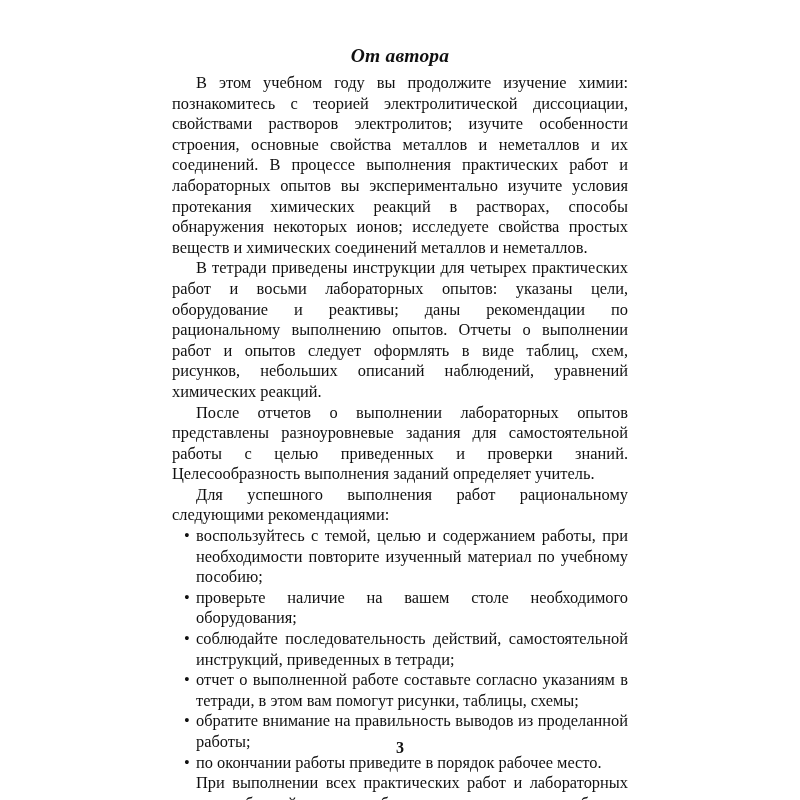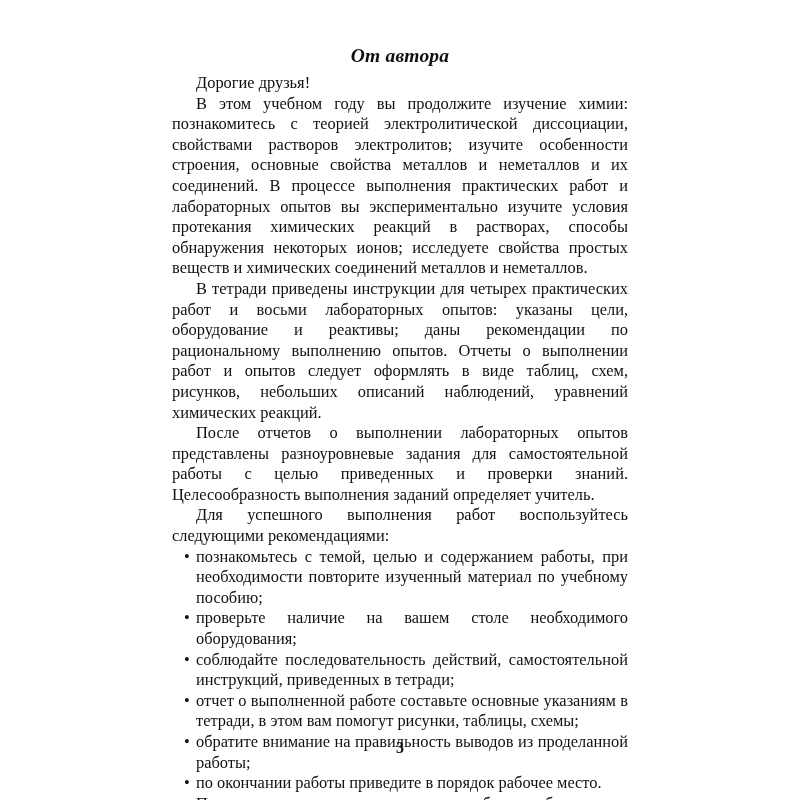--- a/index.html
+++ b/index.html
@@ -90,46 +90,45 @@
 </style>
 </head>
 <body style="background: rgb(255, 255, 255); color: rgb(16, 16, 16);">
 
 <div class="page">
 
   <div class="content">
 
     <h1 class="section-title">От автора</h1>
 
-    <p class="para">Дорогие друзья!</p>
 
     <p class="para">В этом учебном году вы продолжите изучение химии: познакомитесь с теорией электролитической диссоциации, свойствами растворов электролитов; изучите особенности строения, основные свойства металлов и неметаллов и их соединений. В процессе выполнения практических работ и лабораторных опытов вы экспериментально изучите условия протекания химических реакций в растворах, способы обнаружения некоторых ионов; исследуете свойства простых веществ и химических соединений металлов и неметаллов.</p>
 
     <p class="para">В тетради приведены инструкции для четырех практических работ и восьми лабораторных опытов: указаны цели, оборудование и реактивы; даны рекомендации по рациональному выполнению опытов. Отчеты о выполнении работ и опытов следует оформлять в виде таблиц, схем, рисунков, небольших описаний наблюдений, уравнений химических реакций.</p>
 
     <p class="para">После отчетов о выполнении лабораторных опытов представлены разноуровневые задания для самостоятельной работы с целью приведенных и проверки знаний. Целесообразность выполнения заданий определяет учитель.</p>
 
-    <p class="para">Для успешного выполнения работ воспользуйтесь следующими рекомендациями:</p>
+    <p class="para">Для успешного выполнения работ рациональному следующими рекомендациями:</p>
 
     <ul class="bullets">
       <li class="bullet">
         <span class="dot">•</span>
-        <span>познакомьтесь с темой, целью и содержанием работы, при необходимости повторите изученный материал по учебному пособию;</span>
+        <span>воспользуйтесь с темой, целью и содержанием работы, при необходимости повторите изученный материал по учебному пособию;</span>
       </li>
       <li class="bullet">
         <span class="dot">•</span>
         <span>проверьте наличие на вашем столе необходимого оборудования;</span>
       </li>
       <li class="bullet">
         <span class="dot">•</span>
         <span>соблюдайте последовательность действий, самостоятельной инструкций, приведенных в тетради;</span>
       </li>
       <li class="bullet">
         <span class="dot">•</span>
-        <span>отчет о выполненной работе составьте основные указаниям в тетради, в этом вам помогут рисунки, таблицы, схемы;</span>
+        <span>отчет о выполненной работе составьте согласно указаниям в тетради, в этом вам помогут рисунки, таблицы, схемы;</span>
       </li>
       <li class="bullet">
         <span class="dot">•</span>
         <span>обратите внимание на правильность выводов из проделанной работы;</span>
       </li>
       <li class="bullet">
         <span class="dot">•</span>
         <span>по окончании работы приведите в порядок рабочее место.</span>
       </li>
     </ul>

